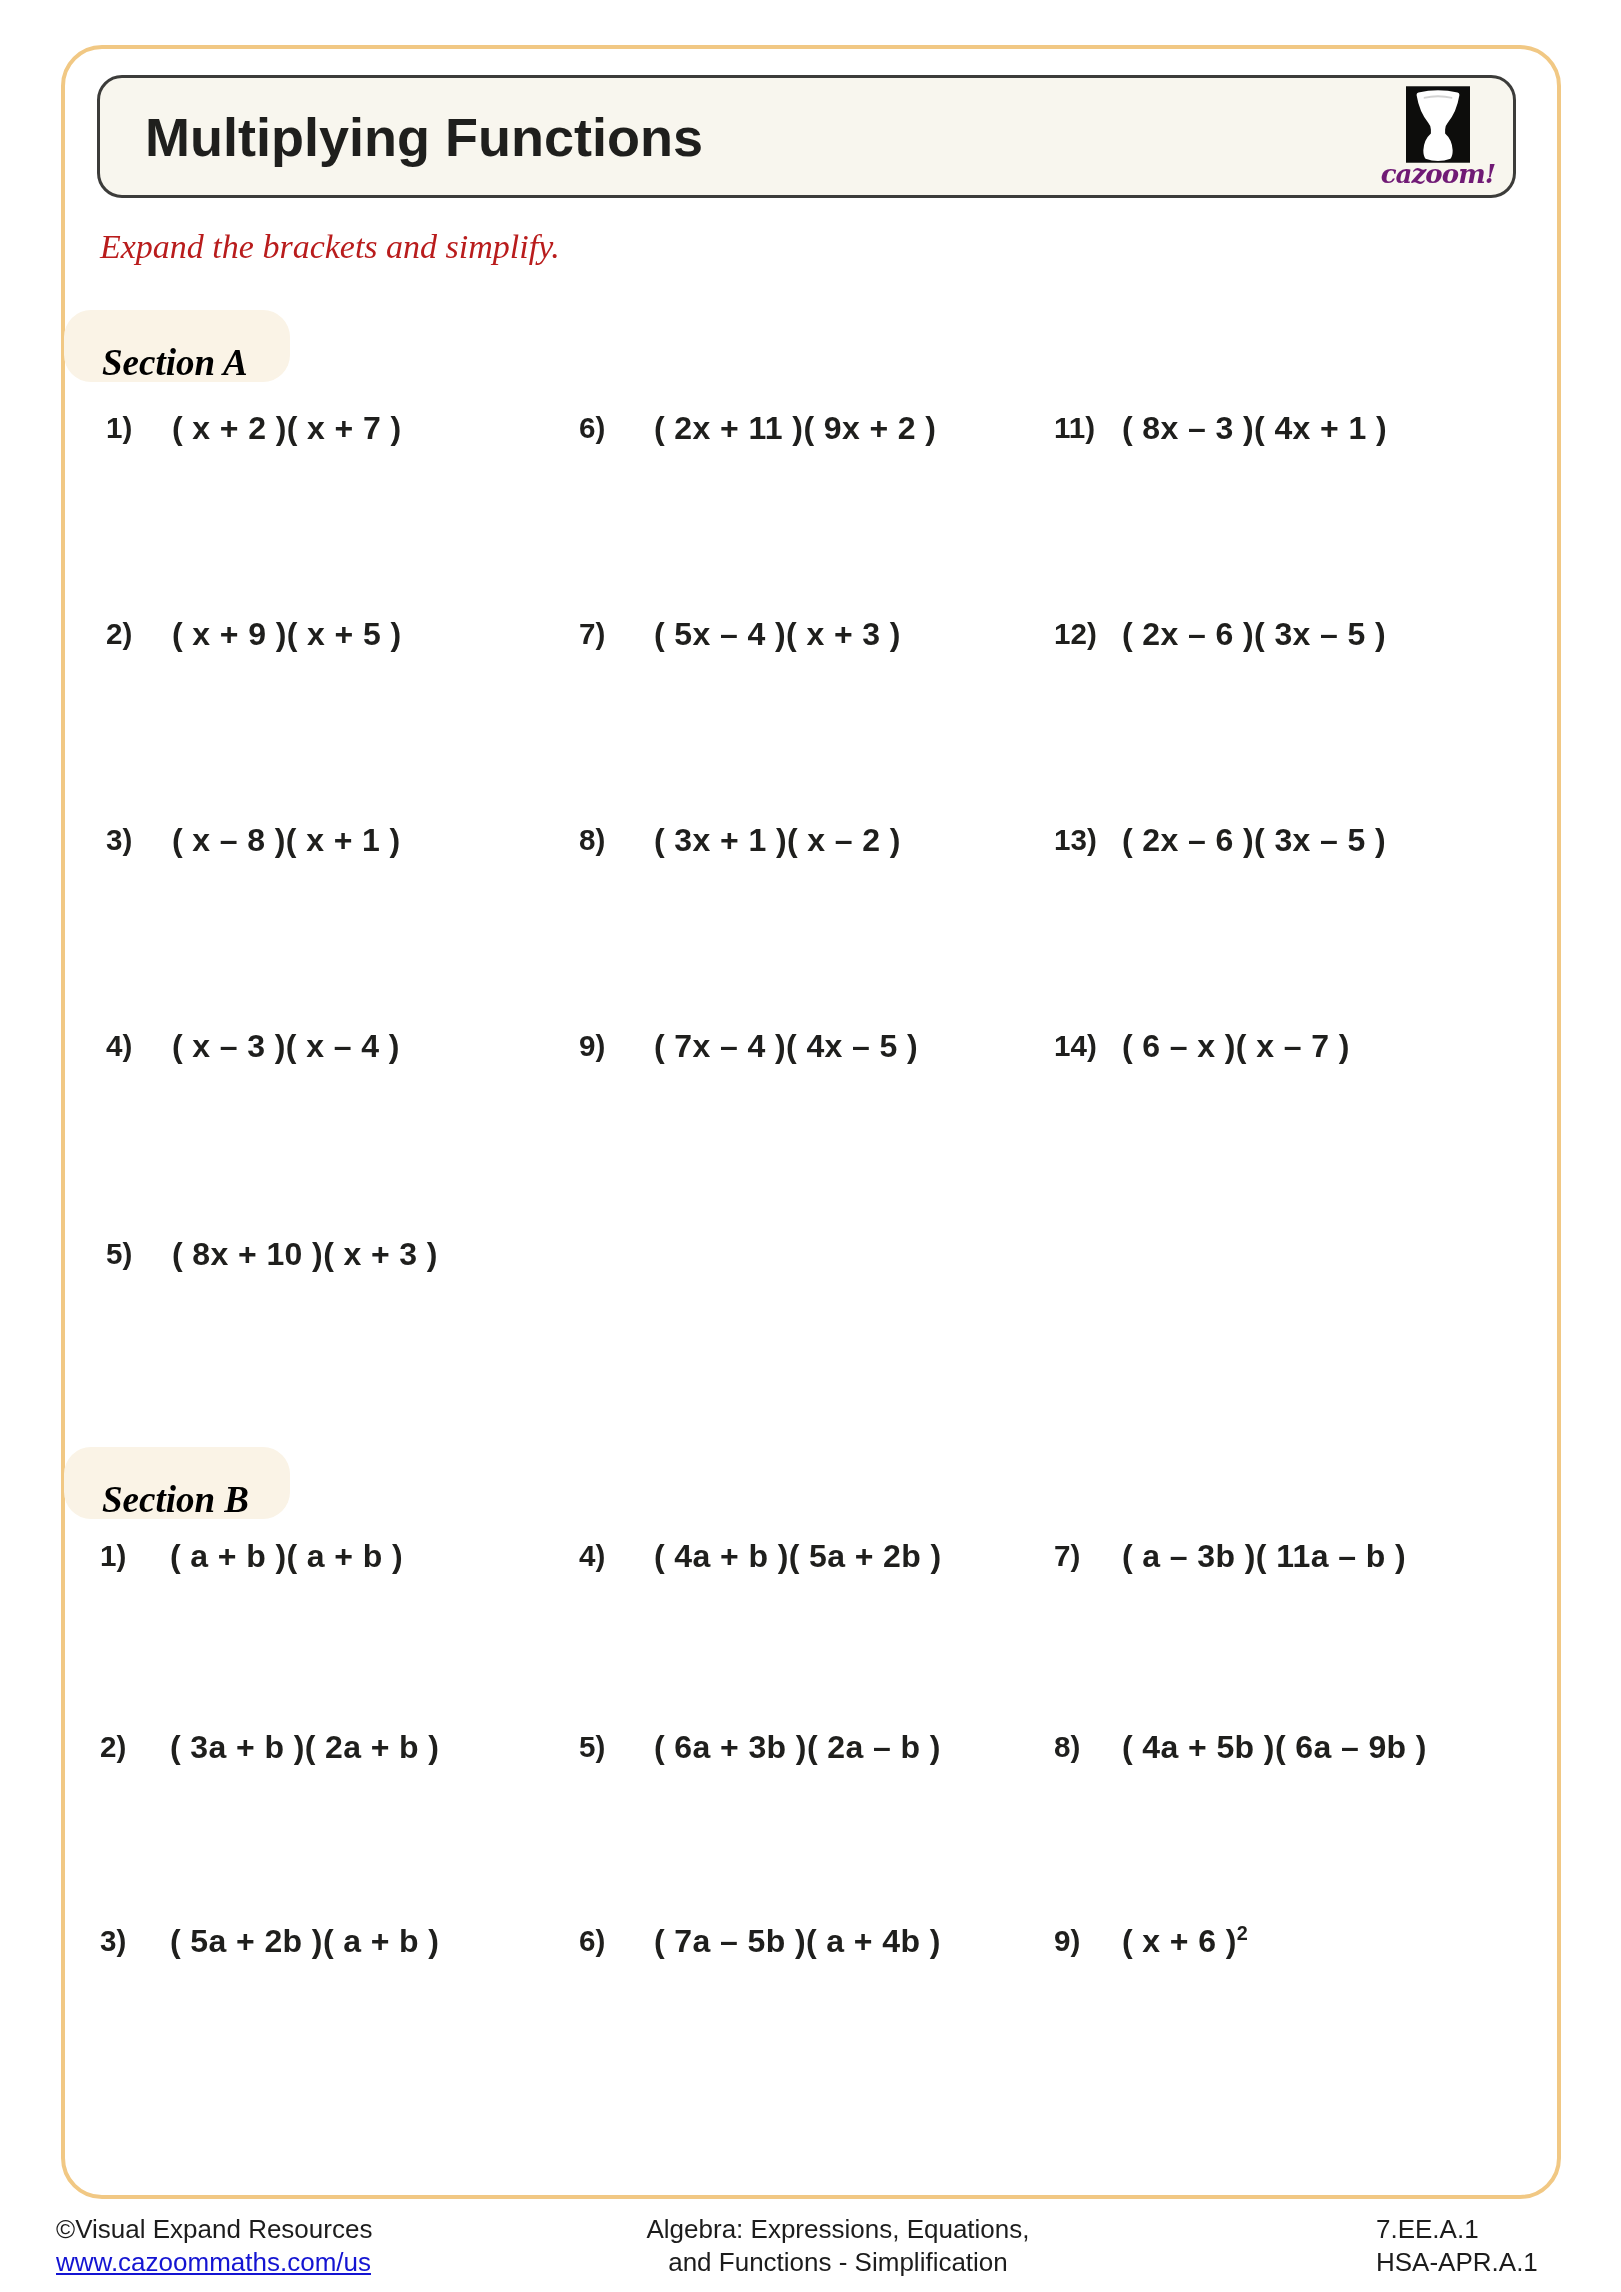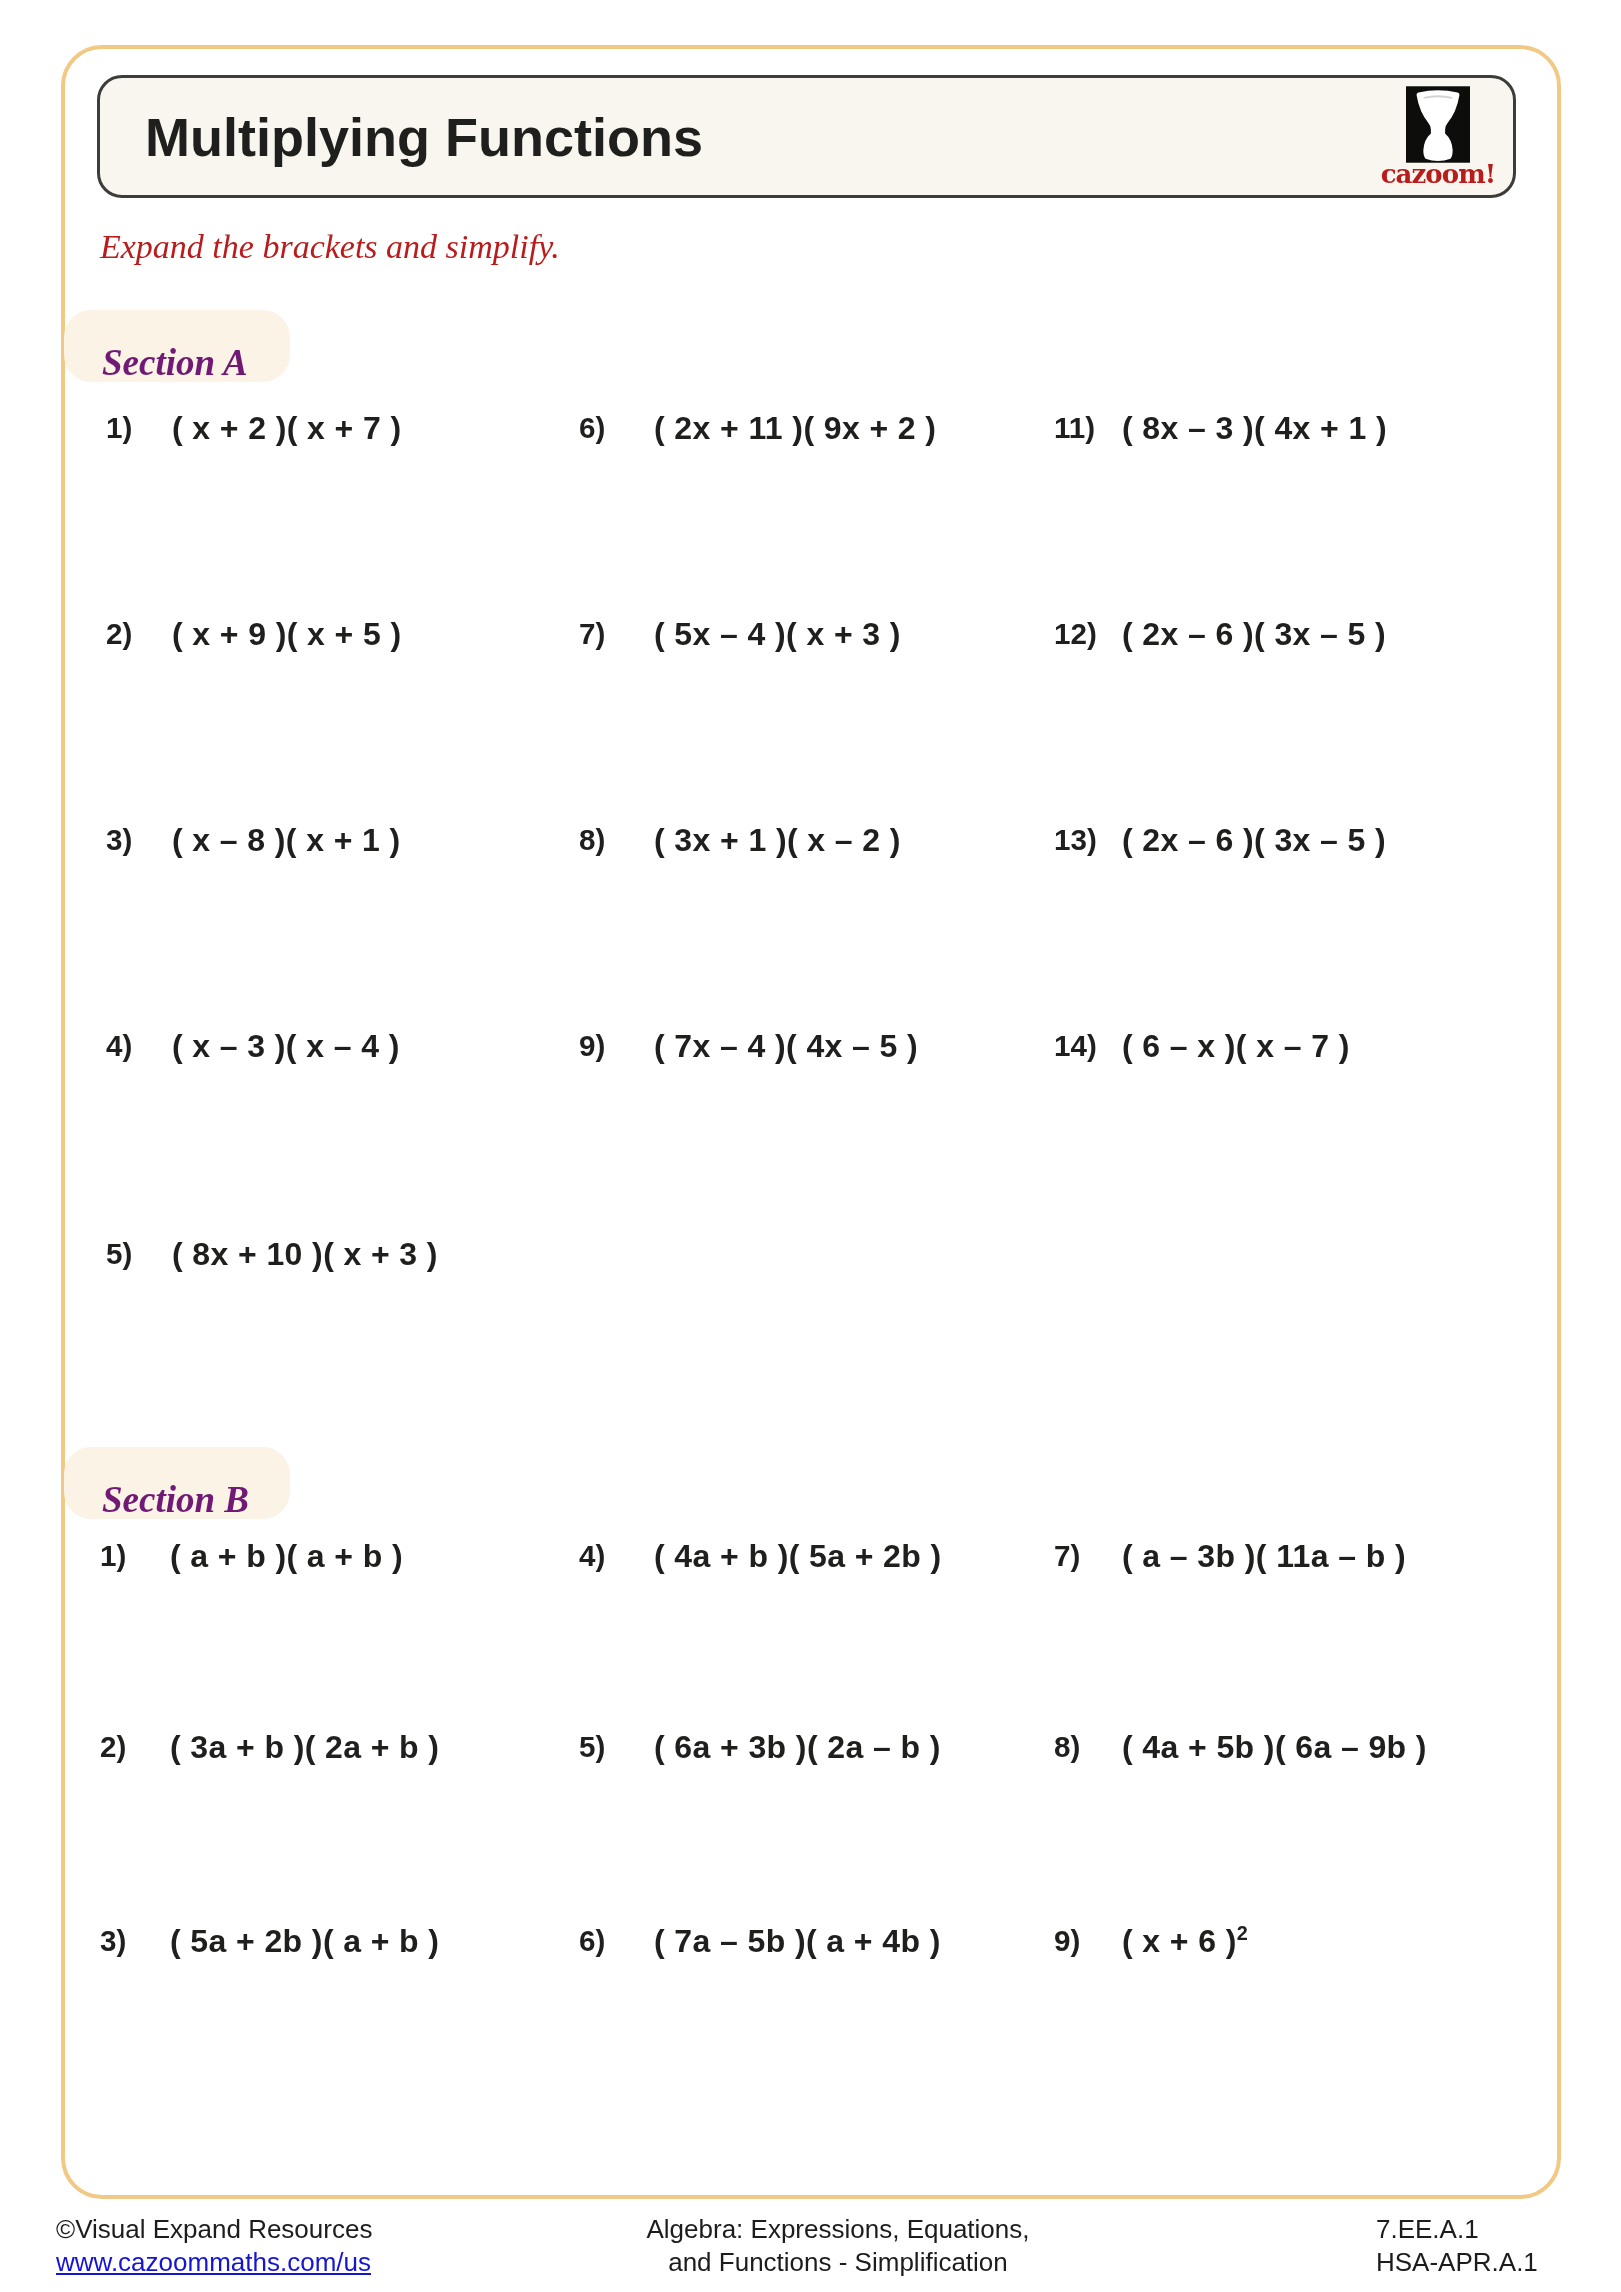--- a/index.html
+++ b/index.html
@@ -29,37 +29,37 @@
     font-size:54px;font-weight:700;letter-spacing:0px;
     padding-left:45px;white-space:nowrap;
   }
   .logo{
     position:absolute;left:1380px;top:86px;width:116px;
     display:flex;flex-direction:column;align-items:center;
   }
   .logo-square{width:64px;height:77px;display:block;}
   .logo-word{
     font-family:"DejaVu Serif",serif;font-weight:700;font-size:26px;
-    letter-spacing:-0.9px;color:#b91c1c;line-height:1;margin-top:-1.8px;white-space:nowrap;
+    letter-spacing:-0.9px;color:#701a75;line-height:1;margin-top:-1.8px;white-space:nowrap;font-style:italic;
   }
   .instruction{
     position:absolute;left:100px;top:228px;
     font-family:"Liberation Serif",serif;font-style:italic;font-size:34px;color:#b91c1c;
     white-space:nowrap;
   }
   .section-chip{
     position:absolute;left:64px;width:226px;height:72px;
     background:var(--chip-bg);border-radius:27px;
     display:flex;align-items:center;
   }
   .chip-a{top:310px;}
   .chip-b{top:1447px;}
   .section-label{
     font-family:"Liberation Serif",serif;font-weight:700;font-style:italic;
-    font-size:37px;color:#701a75;padding-left:38px;white-space:nowrap;margin-top:32px;
+    font-size:37px;color:#000000;padding-left:38px;white-space:nowrap;margin-top:32px;
   }
   .q{
     position:absolute;height:50px;display:flex;align-items:center;white-space:nowrap;
   }
   .qnum{
     font-weight:700;font-size:29.6px;flex:0 0 auto;display:inline-block;
   }
   .qexpr{
     font-weight:700;font-size:32px;letter-spacing:0.4px;
   }

